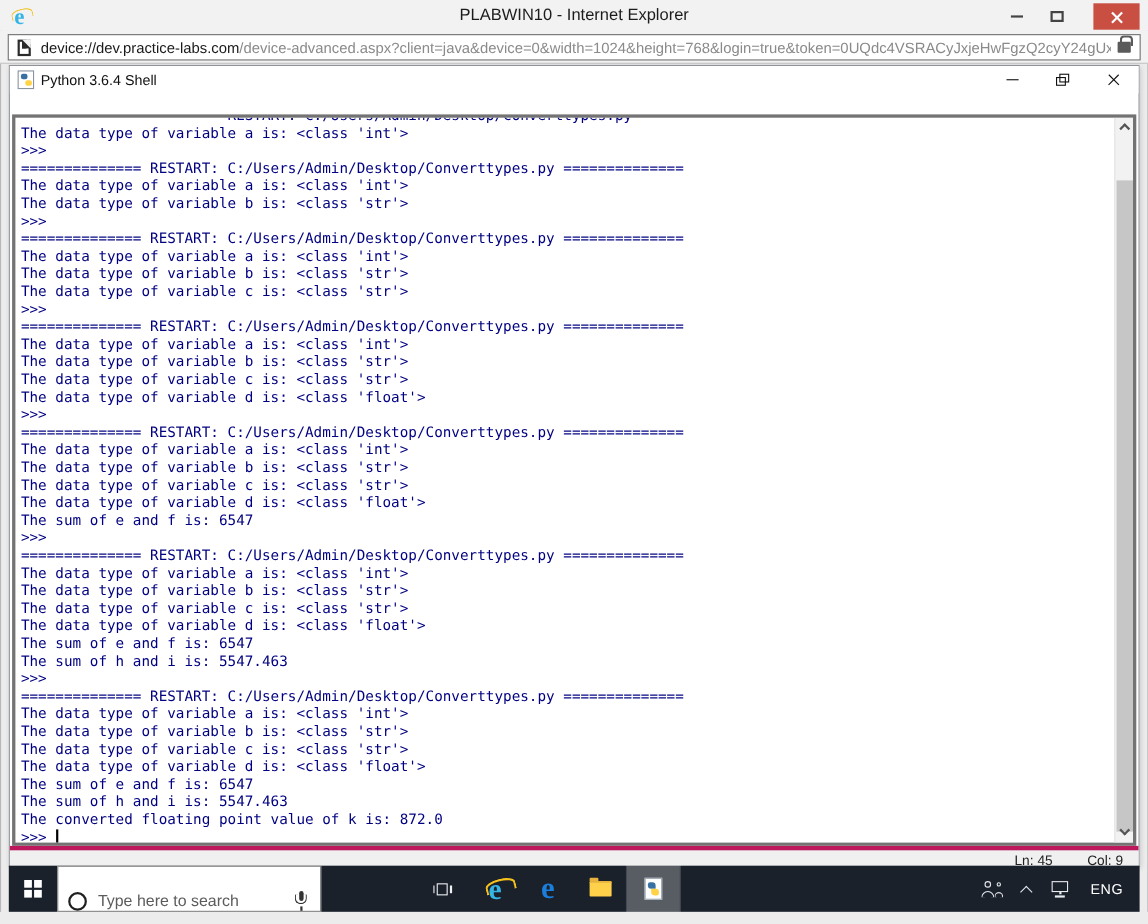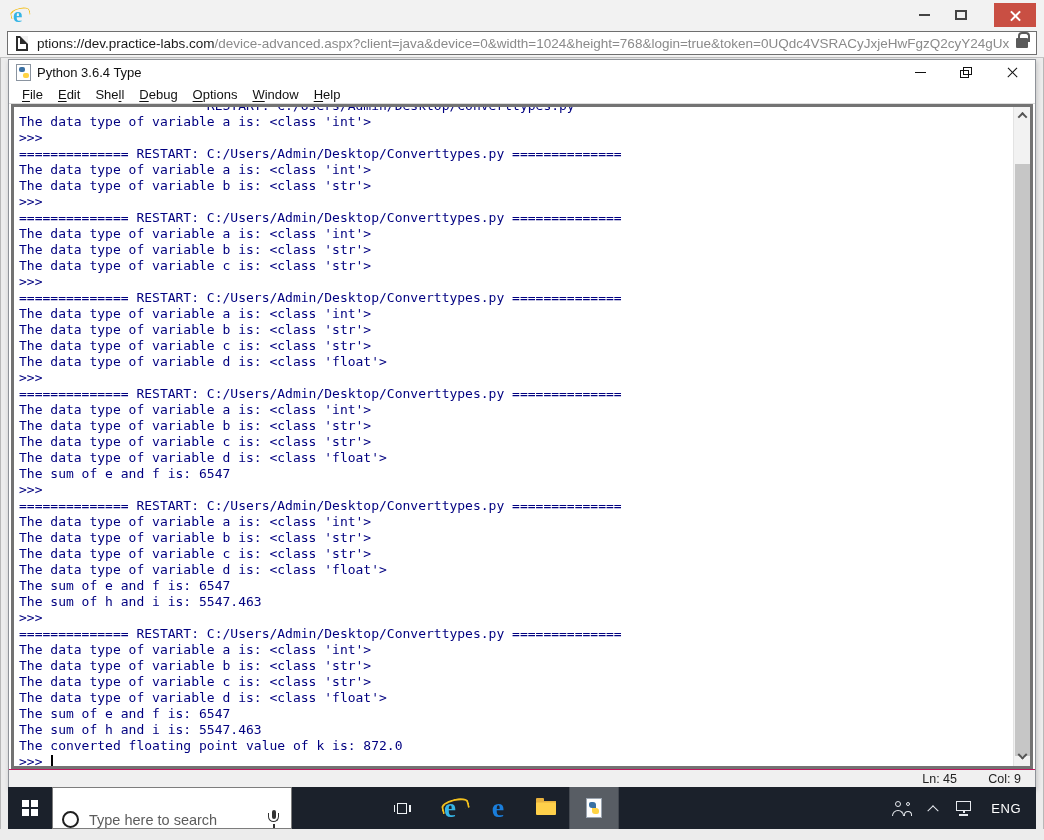--- a/index.html
+++ b/index.html
@@ -56,21 +56,21 @@
   .cursor { display:inline-block; width:2px; height:13px; background:#000; vertical-align:-2px; margin-left:1px; }
 
   .vscroll { position:absolute; right:0; top:0; bottom:0; width:17px; background:#f2f2f2; border-left:1px solid #e3e3e3; }
   .sc-btn { position:absolute; left:0; width:17px; height:17px; display:flex; align-items:center; justify-content:center; }
   .sc-up { top:0; } .sc-down { bottom:0; }
   .chev { width:7px; height:7px; border-left:2px solid #555; border-top:2px solid #555; }
   .sc-up .chev { transform:rotate(45deg) translate(1px,1px); }
   .sc-down .chev { transform:rotate(225deg) translate(2px,2px); }
   .sc-thumb { position:absolute; left:1px; width:15px; top:57px; height:592px; background:#c6c6c6; }
 
-  .py-statusbar { position:absolute; left:0; right:0; bottom:0; height:18px; background:#f0f0f0; border-top:1px solid #be185d; font-size:12.5px; color:#222;text-align:right; }
+  .py-statusbar { position:absolute; left:0; right:0; bottom:0; height:18px; background:#f0f0f0; border-top:4px solid #be185d; font-size:12.5px; color:#222;text-align:right; }
   .st-ln { position:absolute; right:78px; top:2px; }
   .st-col { position:absolute; right:14px; top:2px; }
 
   
   .taskbar { position:absolute; left:8px; top:787px; width:1028px; height:42px; background:#1b212b; }
   .tb-start { position:absolute; left:0; top:0; width:44px; height:42px; display:flex; align-items:center; justify-content:center; }
   .winlogo { display:grid; grid-template-columns:7px 7px; grid-template-rows:7px 7px; gap:1.5px; }
   .winlogo i { background:#fff; }
   .tb-search { position:absolute; left:44px; top:0; width:240px; height:42px; background:#fff; border:1px solid #7d7d7d; display:flex; align-items:flex-end; }
   .cortana { width:17px; height:17px; border:2.5px solid #1f1f1f; border-radius:50%; margin:0 10px 0 9px; flex:0 0 auto; }
@@ -124,77 +124,69 @@
 </style>
 </head>
 <body>
 
 <div class="screen">
 
   <div class="ie-titlebar">
     <div class="ie-favicon ie-logo">
         <span class="e">e</span>
       </div>
+    <div class="ie-title">PLABWIN10 - Internet Explorer</div>
     <div class="ie-btn ie-min">
         <div class="bar"></div>
       </div>
     <div class="ie-btn ie-max">
         <div class="box"></div>
       </div>
     <div class="ie-close">
         <div class="xg">
           <i></i>
           <i></i>
         </div>
       </div>
   </div>
 
   <div class="ie-urlrow">
     <div class="url-field">
       <div class="page-ico"></div>
-      <div class="url-text"><span>ptions://dev.practice-labs.com</span><span class="gray">/device-advanced.aspx?client=java&amp;device=0&amp;width=1024&amp;height=768&amp;login=true&amp;token=0UQdc4VSRACyJxjeHwFgzQ2cyY24gUx5UDSCNO2qfUM2wTC</span></div>
+      <div class="url-text"><span>device://dev.practice-labs.com</span><span class="gray">/device-advanced.aspx?client=java&amp;device=0&amp;width=1024&amp;height=768&amp;login=true&amp;token=0UQdc4VSRACyJxjeHwFgzQ2cyY24gUx5UDSCNO2qfUM2wTC</span></div>
       <div class="lock-ico"></div>
     </div>
   </div>
 
   <div class="py-window">
     <div class="py-titlebar">
       <div class="py-ticon idle-ico">
           <span class="s1"></span>
           <span class="s2"></span>
         </div>
-      <div class="py-title">Python 3.6.4 Type</div>
+      <div class="py-title">Python 3.6.4 Shell</div>
       <div class="py-controls">
         <div class="py-ctl py-min">
             <div class="bar"></div>
           </div>
         <div class="py-ctl">
             <div class="restore-g">
               <span class="b"></span>
               <span class="f"></span>
             </div>
           </div>
         <div class="py-ctl">
             <div class="xg2">
               <i></i>
               <i></i>
             </div>
           </div>
       </div>
     </div>
 
-    <div class="py-menubar">
-        <span class="menu-item"><u>F</u>ile</span>
-        <span class="menu-item"><u>E</u>dit</span>
-        <span class="menu-item">She<u>l</u>l</span>
-        <span class="menu-item"><u>D</u>ebug</span>
-        <span class="menu-item"><u>O</u>ptions</span>
-        <span class="menu-item"><u>W</u>indow</span>
-        <span class="menu-item"><u>H</u>elp</span>
-      </div>
 
     <div class="py-content">
       <div class="shell-text"><div class="sline clip">                        RESTART: C:/Users/Admin/Desktop/Converttypes.py</div><div class="sline">The data type of variable a is: &lt;class 'int'&gt;</div><div class="sline">&gt;&gt;&gt; </div><div class="sline">============== RESTART: C:/Users/Admin/Desktop/Converttypes.py ==============</div><div class="sline">The data type of variable a is: &lt;class 'int'&gt;</div><div class="sline">The data type of variable b is: &lt;class 'str'&gt;</div><div class="sline">&gt;&gt;&gt; </div><div class="sline">============== RESTART: C:/Users/Admin/Desktop/Converttypes.py ==============</div><div class="sline">The data type of variable a is: &lt;class 'int'&gt;</div><div class="sline">The data type of variable b is: &lt;class 'str'&gt;</div><div class="sline">The data type of variable c is: &lt;class 'str'&gt;</div><div class="sline">&gt;&gt;&gt; </div><div class="sline">============== RESTART: C:/Users/Admin/Desktop/Converttypes.py ==============</div><div class="sline">The data type of variable a is: &lt;class 'int'&gt;</div><div class="sline">The data type of variable b is: &lt;class 'str'&gt;</div><div class="sline">The data type of variable c is: &lt;class 'str'&gt;</div><div class="sline">The data type of variable d is: &lt;class 'float'&gt;</div><div class="sline">&gt;&gt;&gt; </div><div class="sline">============== RESTART: C:/Users/Admin/Desktop/Converttypes.py ==============</div><div class="sline">The data type of variable a is: &lt;class 'int'&gt;</div><div class="sline">The data type of variable b is: &lt;class 'str'&gt;</div><div class="sline">The data type of variable c is: &lt;class 'str'&gt;</div><div class="sline">The data type of variable d is: &lt;class 'float'&gt;</div><div class="sline">The sum of e and f is: 6547</div><div class="sline">&gt;&gt;&gt; </div><div class="sline">============== RESTART: C:/Users/Admin/Desktop/Converttypes.py ==============</div><div class="sline">The data type of variable a is: &lt;class 'int'&gt;</div><div class="sline">The data type of variable b is: &lt;class 'str'&gt;</div><div class="sline">The data type of variable c is: &lt;class 'str'&gt;</div><div class="sline">The data type of variable d is: &lt;class 'float'&gt;</div><div class="sline">The sum of e and f is: 6547</div><div class="sline">The sum of h and i is: 5547.463</div><div class="sline">&gt;&gt;&gt; </div><div class="sline">============== RESTART: C:/Users/Admin/Desktop/Converttypes.py ==============</div><div class="sline">The data type of variable a is: &lt;class 'int'&gt;</div><div class="sline">The data type of variable b is: &lt;class 'str'&gt;</div><div class="sline">The data type of variable c is: &lt;class 'str'&gt;</div><div class="sline">The data type of variable d is: &lt;class 'float'&gt;</div><div class="sline">The sum of e and f is: 6547</div><div class="sline">The sum of h and i is: 5547.463</div><div class="sline">The converted floating point value of k is: 872.0</div><div class="sline">&gt;&gt;&gt; <span class="cursor"></span></div></div>
       <div class="vscroll">
         <div class="sc-btn sc-up">
             <div class="chev"></div>
           </div>
         <div class="sc-thumb"></div>
         <div class="sc-btn sc-down">
             <div class="chev"></div>

